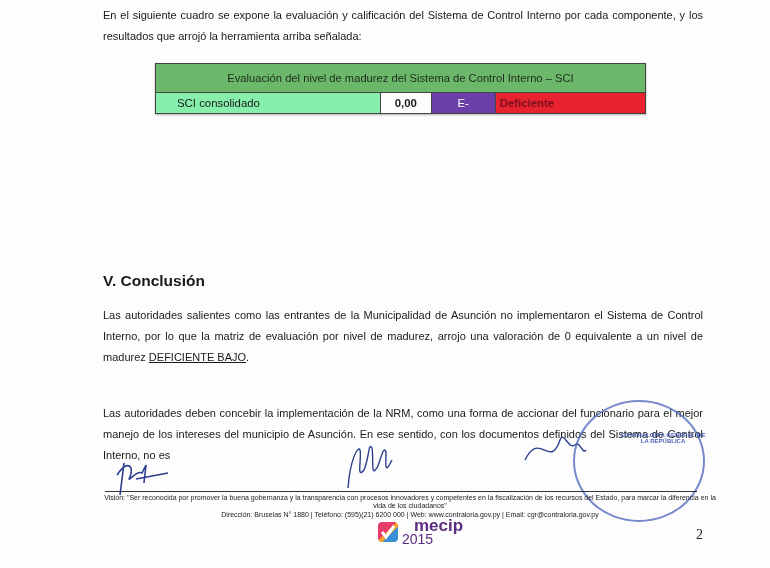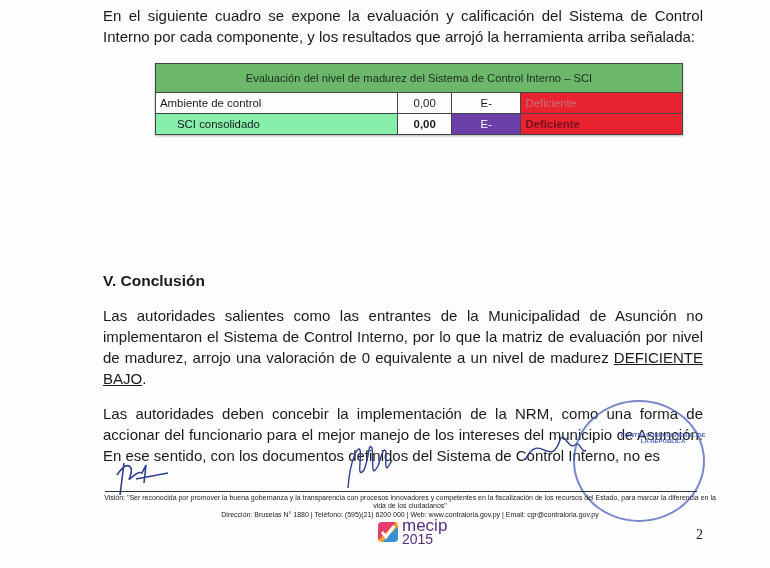--- a/index.html
+++ b/index.html
@@ -1,69 +1,63 @@
 <!DOCTYPE html>
 <html><head>
 <meta charset="utf-8">
 <style>
   html, body { margin:0; padding:0; }
   body { width:770px; height:568px; background:#fdfdfd; position:relative; overflow:hidden;
          font-family:"Liberation Sans", sans-serif; color:#1a1a1a; }
-  .para { position:absolute; left:103px; width:600px; font-size:15px; line-height:21px;
+  .para { position:absolute; left:103px; width:600px; font-size:11px; line-height:21px;
           text-align:justify; text-align-last:auto; }
   .p1 { top:5px; }
   .heading { position:absolute; left:103px; top:272px; font-size:15.5px; font-weight:bold; }
   .p2 { top:297px;margin-top:8px; }
   .p3 { top:403px; }
   .u { text-decoration:underline; }
 
-  table.sci { position:absolute; left:155px; top:63px; width:528px; border-collapse:collapse;
+  table.sci { position:absolute; left:155px; top:63px; width:491px; border-collapse:collapse;
               font-size:11.4px; box-shadow:0 1px 2px rgba(0,0,0,0.3); }
   table.sci td { border:1px solid #444; height:20px; padding:0 4px; }
   table.sci td.h { background:#6cb86a; text-align:center; height:28px; font-size:11.2px; color:#1e2a1e; }
   td.val { width:43px; text-align:center; }
   td.grade { width:58px; text-align:center; }
   td.lvl { width:147px; background:#e8222f; color:#c8707a; }
   td.name { width:208px; }
   tr.total td.name { background:#86efac;padding-left:21px; }
   tr.total td.val { font-weight:bold; }
   tr.total td.grade { background:#6b3fa8; color:#fff; }
   tr.total td.lvl { color:#7a1020; font-weight:bold; }
 
   .sig { position:absolute; }
   .footer-line { position:absolute; left:105px; top:491px; width:592px; height:1px; background:#333; }
   .vision { position:absolute; left:100px; top:494px; width:620px; text-align:center; font-size:7px; line-height:8px; color:#222; }
   .addr { position:absolute; left:100px; top:511px; width:620px; text-align:center; font-size:7px; color:#222; }
   .logo { position:absolute; left:378px; top:518px; display:flex; align-items:center; gap:4px; }
   .logo-mark { width:20px; height:20px; border-radius:4px; position:relative; overflow:hidden;
                background:linear-gradient(135deg,#e83c6a 0%,#e83c6a 45%,#f4a02a 46%,#f4a02a 60%,#3b8fd6 61%); }
   .logo-text { line-height:12px; }
-  .logo-name { font-size:17px; font-weight:normal; color:#5a2d82; display:block; line-height:15px; }
+  .logo-name { font-size:17px; font-weight:bold; color:#5a2d82; display:block; line-height:15px;margin-left:12px; }
   .logo-year { font-size:14px; color:#5a2d82; display:block; }
   .pagenum { position:absolute; left:696px; top:527px; font-family:"Liberation Serif", serif; font-size:14px; }
   .stamp { position:absolute; left:573px; top:400px; width:128px; height:118px; border:2px solid #4a62b8;
            border-radius:50%; opacity:0.75; }
   .stamp-inner { position:absolute; left:618px; top:432px; width:90px; font-size:6px; color:#4a62b8; font-weight:bold; text-align:center; }
 </style>
 </head>
 <body>
 
 <div class="para p1">En el siguiente cuadro se expone la evaluación y calificación del Sistema de Control Interno por cada componente, y los resultados que arrojó la herramienta arriba señalada:</div>
 
 <table class="sci">
   <tbody>
       <tr>
         <td class="h" colspan="4">Evaluación del nivel de madurez del Sistema de Control Interno – SCI</td>
       </tr>
-  <tr>
-    <td class="name">Ambiente de control</td>
-    <td class="val">0,00</td>
-    <td class="grade">E-</td>
-    <td class="lvl">Deficiente</td>
-  </tr>
   <tr class="total">
     <td class="name">SCI consolidado</td>
     <td class="val">0,00</td>
     <td class="grade">E-</td>
     <td class="lvl">Deficiente</td>
   </tr>
 </tbody>
   </table>
 
 <div class="heading">V.  Conclusión</div>

